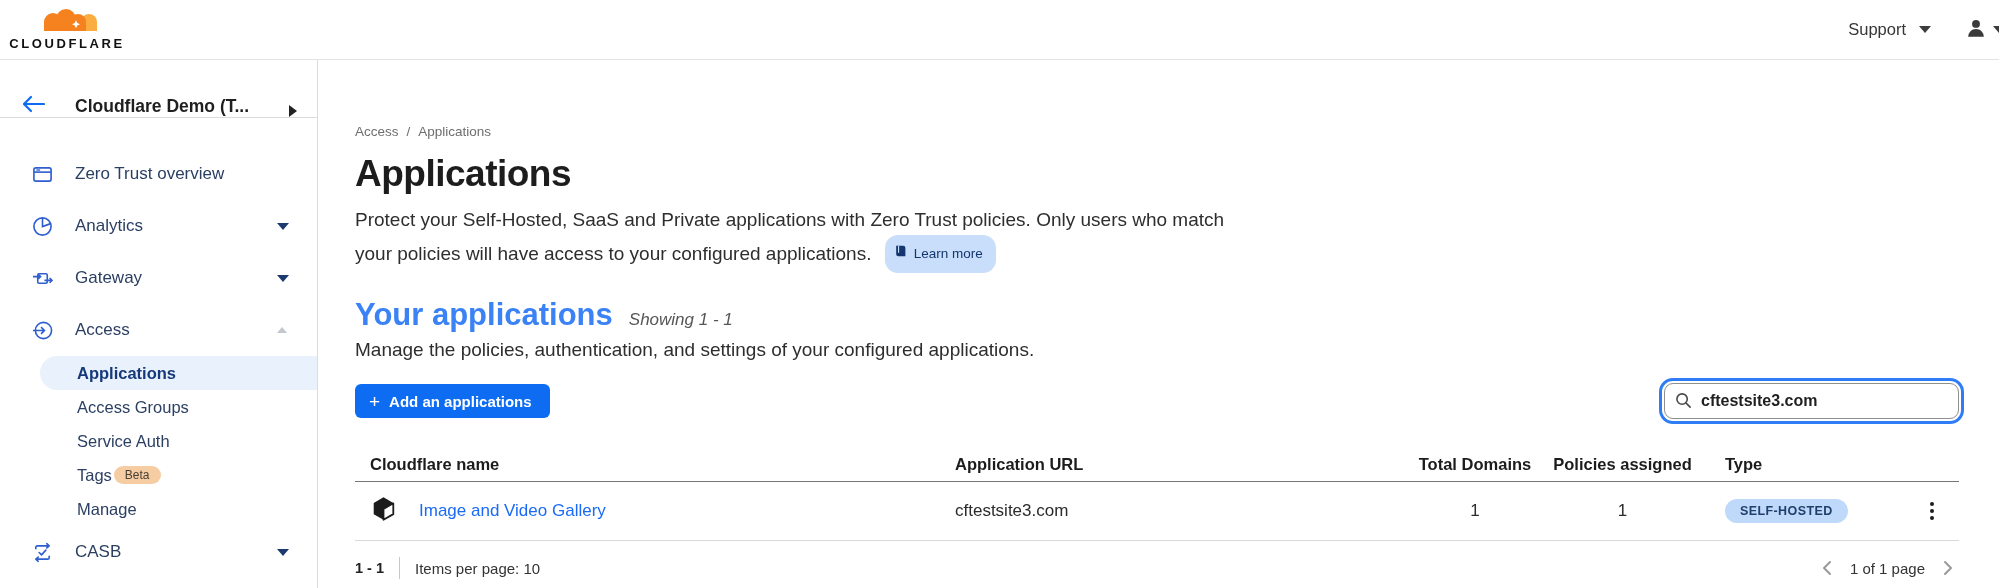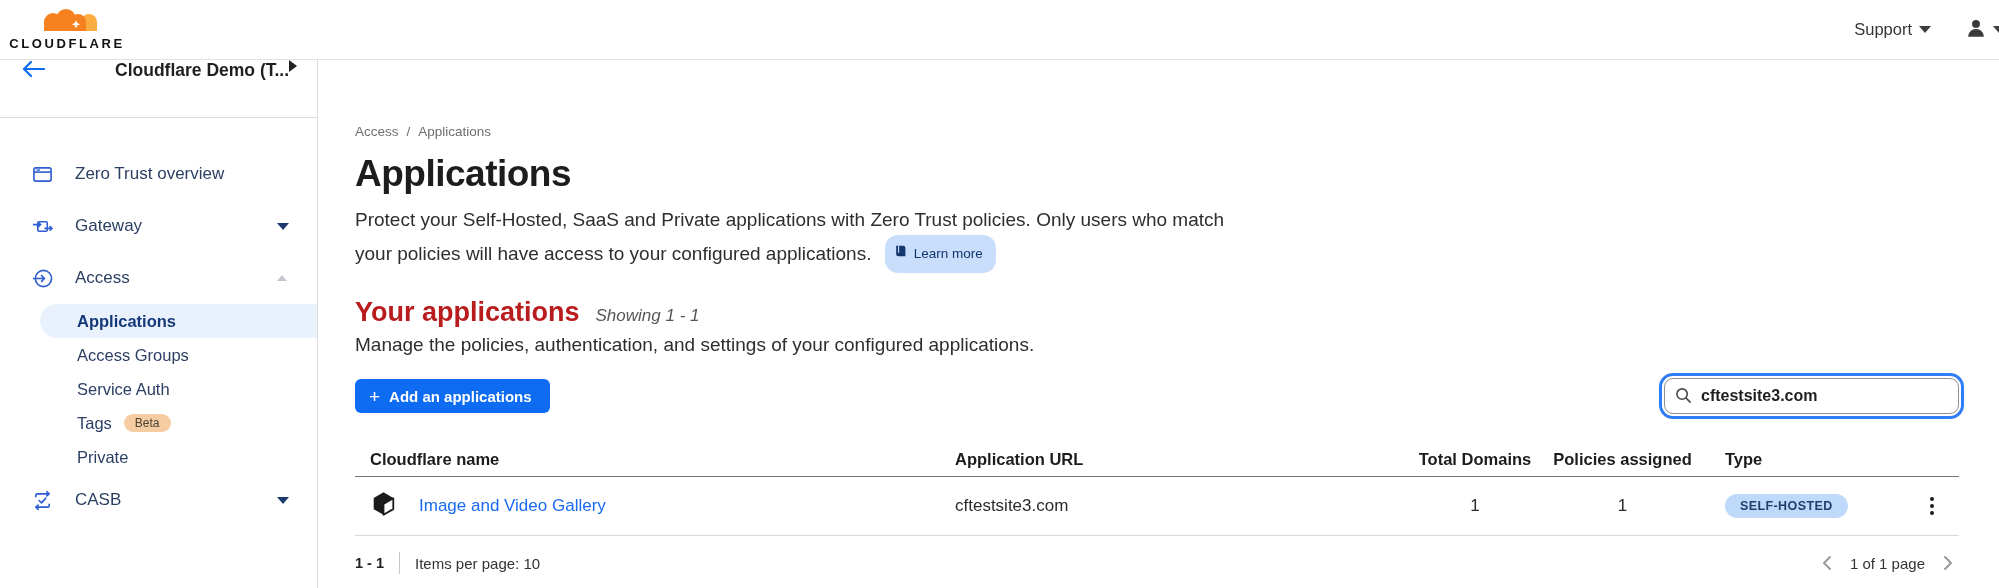--- a/index.html
+++ b/index.html
@@ -9,59 +9,59 @@
     -webkit-font-smoothing:antialiased;
   }
   .page{width:1999px;height:588px;display:flex;flex-direction:column;}
 
   
   .topbar{height:60px;flex:0 0 60px;display:flex;align-items:center;justify-content:space-between;
     border-bottom:1px solid #e3e3e3;padding:0 0 0 15px;box-sizing:border-box;}
   .logo{display:flex;flex-direction:column;align-items:center;cursor:pointer;width:104px;}
   .logo-text{font-size:13px;font-weight:800;letter-spacing:2.6px;color:#111;margin-top:1px;}
   .topbar-right{display:flex;align-items:center;gap:34px;margin-right:-6px;}
-  .support{display:flex;align-items:center;gap:7px;font-size:16.5px;color:#363636;cursor:pointer;}
+  .support{display:flex;align-items:center;gap:13px;font-size:16.5px;color:#363636;cursor:pointer;}
   .user{display:flex;align-items:center;gap:6px;cursor:pointer;}
   .caret-dark{width:0;height:0;border-left:6px solid transparent;border-right:6px solid transparent;border-top:7px solid #3d3d3d;}
 
   
   .body-wrap{flex:1;display:flex;min-height:0;}
   .sidebar{width:318px;flex:0 0 318px;border-right:1px solid #dcdcdc;box-sizing:border-box;background:#fff;}
   .main{flex:1;min-width:0;padding:0 40px 0 37px;box-sizing:border-box;}
 
   
-  .sidebar-header{height:58px;display:flex;align-items:flex-start;border-bottom:1px solid #dcdcdc;
-    padding:0 18px 0 22px;position:relative;box-sizing:border-box;gap:40px;}
+  .sidebar-header{height:58px;display:flex;align-items:flex-end;border-bottom:1px solid #dcdcdc;
+    padding:0 18px 0 22px;position:relative;box-sizing:border-box;}
   .account-name{font-size:17.5px;font-weight:700;color:#1f1f1f;margin-left:30px;white-space:nowrap;overflow:hidden;}
   .expand-tri{position:absolute;right:20px;width:0;height:0;border-top:6px solid transparent;
     border-bottom:6px solid transparent;border-left:8px solid #222;cursor:pointer;}
   .nav{padding-top:30px;}
   .nav-item{height:52px;display:flex;align-items:center;padding-left:32px;position:relative;cursor:pointer;}
   .nav-icon{width:21px;height:21px;flex:0 0 21px;display:flex;align-items:center;justify-content:center;}
   .nav-label{font-size:17px;color:#2b3f63;margin-left:22px;}
   .caret-nav{position:absolute;right:28px;width:0;height:0;border-left:6px solid transparent;
     border-right:6px solid transparent;border-top:7px solid #1d3a6e;}
   .caret-nav.up{border-top:none;border-bottom:6px solid #c3c8cf;border-left-width:5px;border-right-width:5px;right:30px;}
   .subnav{display:flex;flex-direction:column;}
   .sub-item{height:34px;display:flex;align-items:center;padding-left:77px;font-size:16.5px;color:#2b3f63;cursor:pointer;}
   .sub-item.selected{margin-left:40px;padding-left:37px;background:#e9f1fc;border-radius:17px 0 0 17px;
     font-weight:700;color:#16397a;}
-  .beta-badge{margin-left:12px;background:#f6cda2;color:#474035;font-size:12px;font-weight:400;
+  .beta-badge{margin-left:2px;background:#f6cda2;color:#474035;font-size:12px;font-weight:400;
     padding:3px 11px;border-radius:11px;line-height:1;}
 
   
   .breadcrumb{margin-top:64px;font-size:13.5px;color:#6e6e6e;display:flex;gap:8px;align-items:center;}
   .breadcrumb .crumb{cursor:pointer;}
   h1.page-title{font-size:37px;font-weight:700;color:#1d1d1d;margin:14px 0 10px 0;letter-spacing:-0.5px;}
   .desc{font-size:19px;line-height:30px;color:#2e2e2e;max-width:880px;margin:0 0 24px 0;}
   .learn-more{display:inline-flex;align-items:center;gap:6px;background:#c9defa;color:#14366e;
     font-size:13.5px;font-weight:400;padding:4px 13px 4px 9px;border-radius:13px;vertical-align:2px;
     margin-left:8px;cursor:pointer;white-space:nowrap;}
   .section-head{display:flex;align-items:baseline;gap:16px;margin-top:6px;}
-  .section-title{font-size:27px;font-weight:700;color:#b91c1c;margin:0;}
+  .section-title{font-size:31px;font-weight:700;color:#3b82f6;margin:0;}
   .showing{font-size:17px;font-style:italic;color:#565656;}
   .manage{font-size:19px;color:#2e2e2e;margin:6px 0 0 0;}
 
   .toolbar{display:flex;align-items:center;justify-content:space-between;margin-top:22px;}
   .add-btn{display:inline-flex;align-items:center;gap:9px;background:#0d6cf2;border:none;color:#fff;
     font-family:inherit;font-size:15px;font-weight:700;height:34px;padding:0 18px 0 14px;border-radius:6px;cursor:pointer;}
   .add-btn .plus{font-size:19px;font-weight:400;line-height:1;}
   .search-wrap{position:relative;}
   .search-input{width:247px;height:34px;border:1px solid #8f8f8f;border-radius:9px;
     outline:3px solid #2f7df6;outline-offset:2px;padding:0 10px 0 36px;font-size:16px;font-weight:700;
@@ -150,20 +150,30 @@
           <span class="nav-icon">
             <svg width="21" height="21" viewBox="0 0 22 22" fill="none" stroke="#2e5ed0" stroke-width="1.7">
               <rect x="2" y="4" width="18" height="14" rx="2"></rect>
               <path d="M2 8.5 H20"></path>
                 <path d="M4.5 6.3 h4" stroke-width="1.4"></path>
             </svg>
           </span>
           <span class="nav-label">Zero Trust overview</span>
         </div>
 
+        <div class="nav-item">
+          <span class="nav-icon">
+            <svg width="21" height="21" viewBox="0 0 22 22" fill="none" stroke="#2e5ed0" stroke-width="1.7">
+              <circle cx="11" cy="11" r="9"></circle>
+              <path d="M11 2 V11 L19.5 8"></path>
+            </svg>
+          </span>
+          <span class="nav-label">Analytics</span>
+          <span class="caret-nav"></span>
+        </div>
 
         <div class="nav-item">
           <span class="nav-icon">
             <svg width="21" height="21" viewBox="0 0 22 22" fill="none" stroke="#2e5ed0" stroke-width="1.7">
               <rect x="6" y="6" width="10" height="10" rx="1.5"></rect>
               <path d="M1 9 H9 M6.5 6.5 L9 9 L6.5 11.5" transform="translate(0,0)"></path>
               <path d="M13 13 H21 M18.5 10.5 L21 13 L18.5 15.5"></path>
             </svg>
           </span>
           <span class="nav-label">Gateway</span>
@@ -189,21 +199,21 @@
             <span>Access Groups</span>
           </div>
           <div class="sub-item">
             <span>Service Auth</span>
           </div>
           <div class="sub-item">
             <span>Tags</span>
             <span class="beta-badge">Beta</span>
           </div>
           <div class="sub-item">
-            <span>Private</span>
+            <span>Manage</span>
           </div>
         </div>
 
         <div class="nav-item">
           <span class="nav-icon">
             <svg width="21" height="21" viewBox="0 0 22 22" fill="none" stroke="#2e5ed0" stroke-width="1.7" stroke-linecap="round" stroke-linejoin="round">
               <path d="M4 7 V5.5 A1.5 1.5 0 0 1 5.5 4 H18 M18 4 L15.5 1.8 M18 4 L15.5 6.2"></path>
               <path d="M18 15 v1.5 A1.5 1.5 0 0 1 16.5 18 H4 M4 18 L6.5 15.8 M4 18 L6.5 20.2"></path>
               <path d="M7.5 11 L10 13.5 L14.5 8.5"></path>
             </svg>

